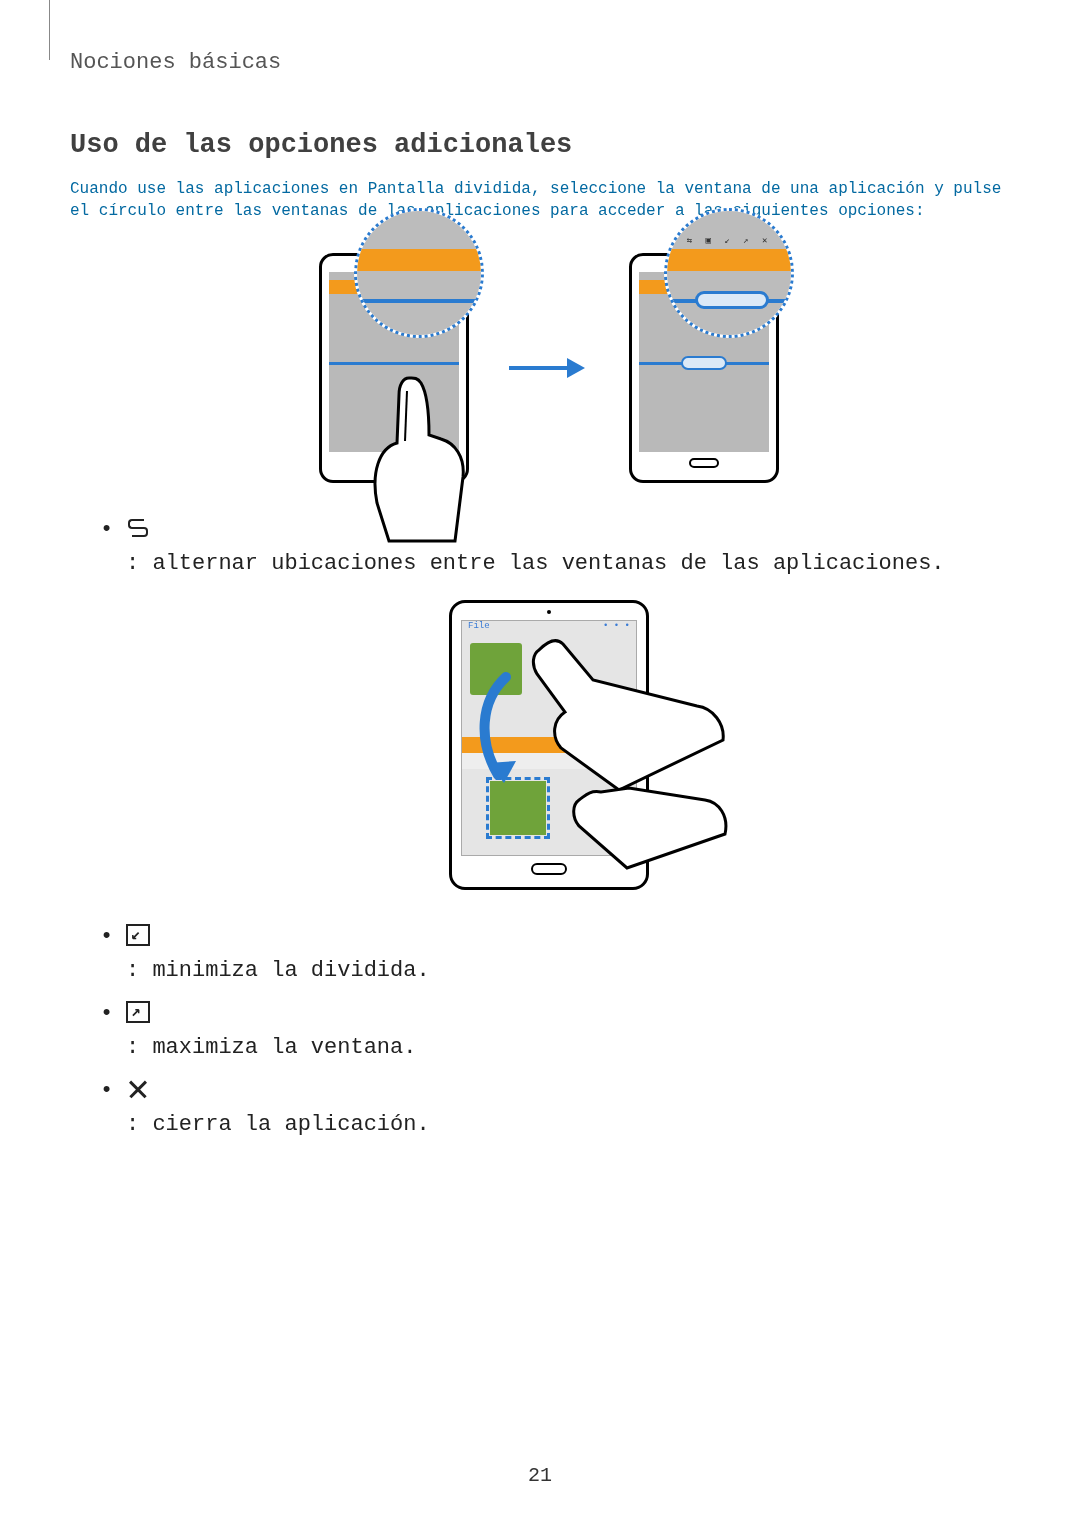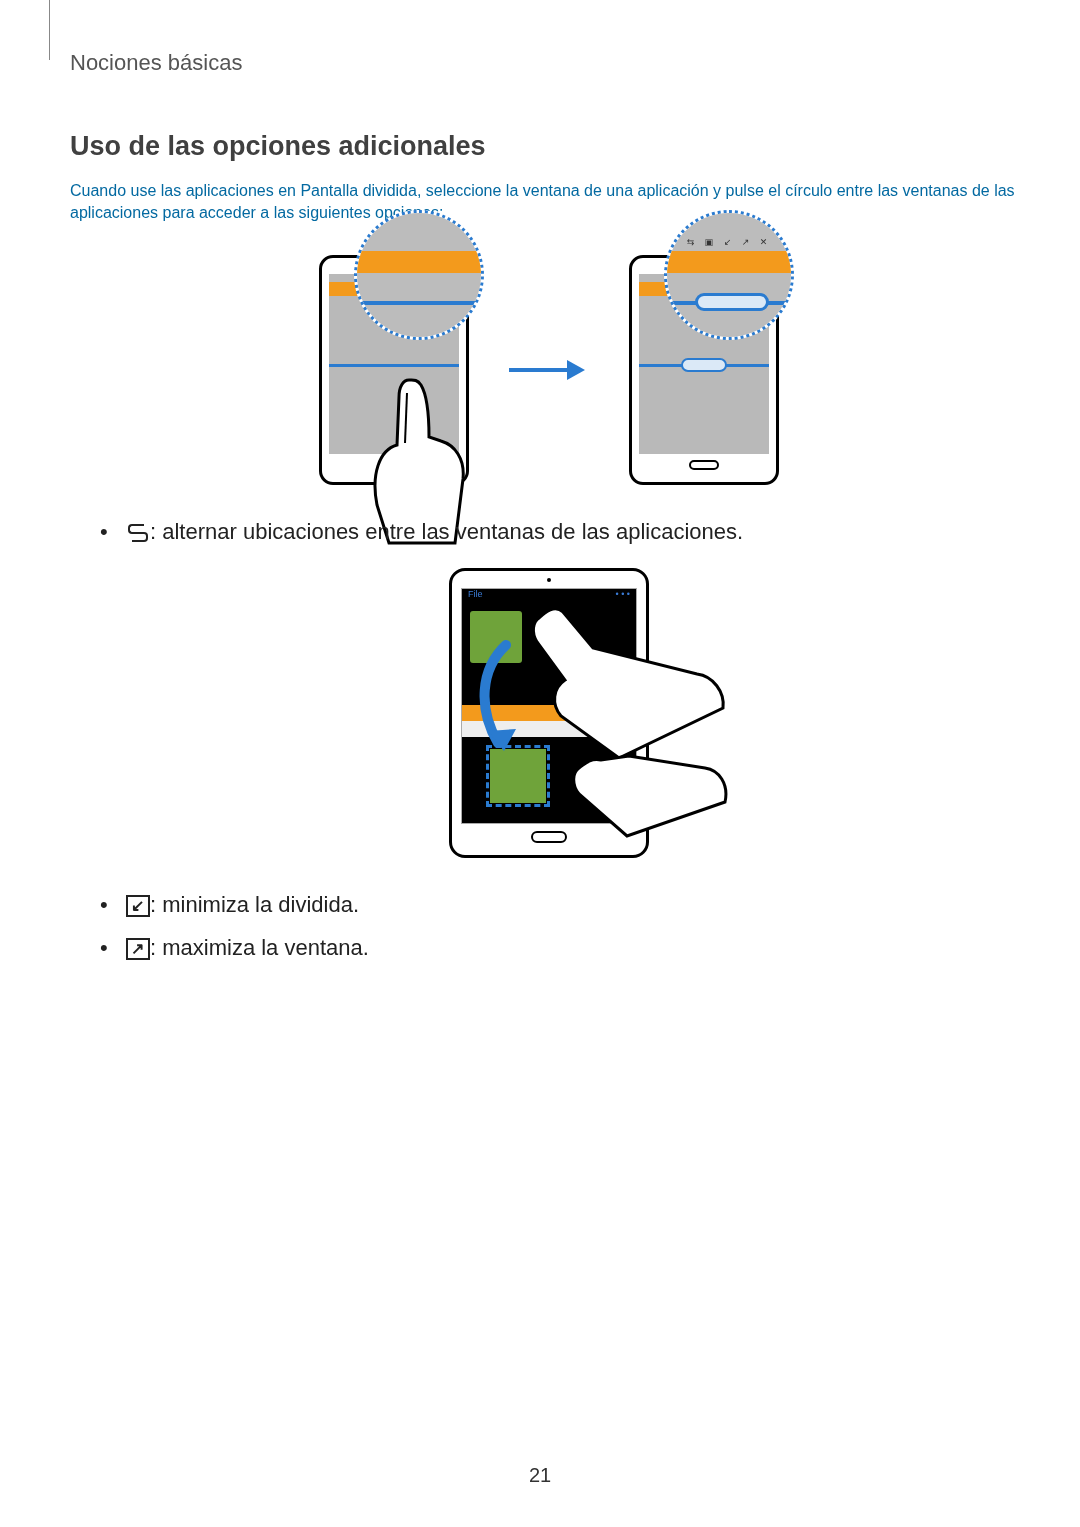--- a/index.html
+++ b/index.html
@@ -8,20 +8,21 @@
     height: 1527px;
     background: #fff;
     font-family: Arial, Helvetica, sans-serif;
     color: #222;
     position: relative;
   }
   .page {
     padding: 50px 52px 0 70px;
     position: relative;
     height: 100%;
+    font-family: Liberation Mono, monospace;
   }
   .page-left-rule {
     position: absolute;
     left: 49px;
     top: 0;
     width: 1px;
     height: 60px;
     background: #888;
   }
   .breadcrumb {
@@ -53,22 +54,23 @@
     padding-left: 30px;
     margin-top: 10px;
   }
   .bullets li {
     position: relative;
     font-size: 22px;
     line-height: 1.5;
     padding-left: 26px;
     margin-bottom: 10px;
     display: flex;
-    align-items: center;
-    gap: 0;
+    align-items: flex-start;
+    gap: 8px;
+    flex-direction: column;
   }
   .bullets li::before {
     content: "•";
     position: absolute;
     left: 0;
     top: 0;
     font-size: 22px;
     color: #222;
   }
   .bullets li .li-text { flex: 1; }
@@ -248,21 +250,21 @@
   
   .tablet-large {
     width: 200px; height: 290px;
     border: 3px solid #000;
     border-radius: 16px;
     background:#fff;
     position: relative;
     display:flex; flex-direction:column; align-items:center;
   }
   .tablet-large .camera { width:4px; height:4px; border-radius:50%; background:#000; margin-top:7px; }
-  .tablet-large .screen-l { width:176px; height:236px; background:#000000; margin-top:6px; position:relative; border:1px solid #aaa; }
+  .tablet-large .screen-l { width:176px; height:236px; background:#e5e5e5; margin-top:6px; position:relative; border:1px solid #aaa; }
   .tablet-large .home { width:36px; height:12px; border:2px solid #000; border-radius:6px; margin-top:7px; }
   .screen-l .top-bar { position:absolute; top:0; left:0; right:0; height:14px; display:flex; justify-content:space-between; padding:0 6px; font-size:9px; color:#3a7bd5; }
   .screen-l .photo1 { position:absolute; top:22px; left:8px; width:52px; height:52px; background:#6fa33a; border-radius:3px; }
   .screen-l .mid-bar { position:absolute; top:116px; left:0; right:0; height:16px; background:#f39a1c; }
   .screen-l .btm-toolbar { position:absolute; top:132px; left:0; right:0; height:16px; background:#eee; }
   .screen-l .sel-box { position:absolute; top:156px; left:24px; width:64px; height:62px; border:3px dashed #2a7bd0; }
   .screen-l .photo2 { position:absolute; top:160px; left:28px; width:56px; height:54px; background:#6fa33a; }
   .curved-arrow {
     position:absolute; top:50px; left:14px;
     width:50px; height:120px;
@@ -377,16 +379,20 @@
 
   <ul class="bullets">
     <li>
       <span class="icon-inline icon-minimize"></span>
       <span class="li-text"> : minimiza la dividida.</span>
     </li>
     <li>
       <span class="icon-inline icon-maximize"></span>
       <span class="li-text"> : maximiza la ventana.</span>
     </li>
+    <li>
+      <span class="icon-inline icon-close"></span>
+      <span class="li-text"> : cierra la aplicación.</span>
+    </li>
   </ul>
 
   <div class="page-number">21</div>
 </div>
 
 </body></html>

